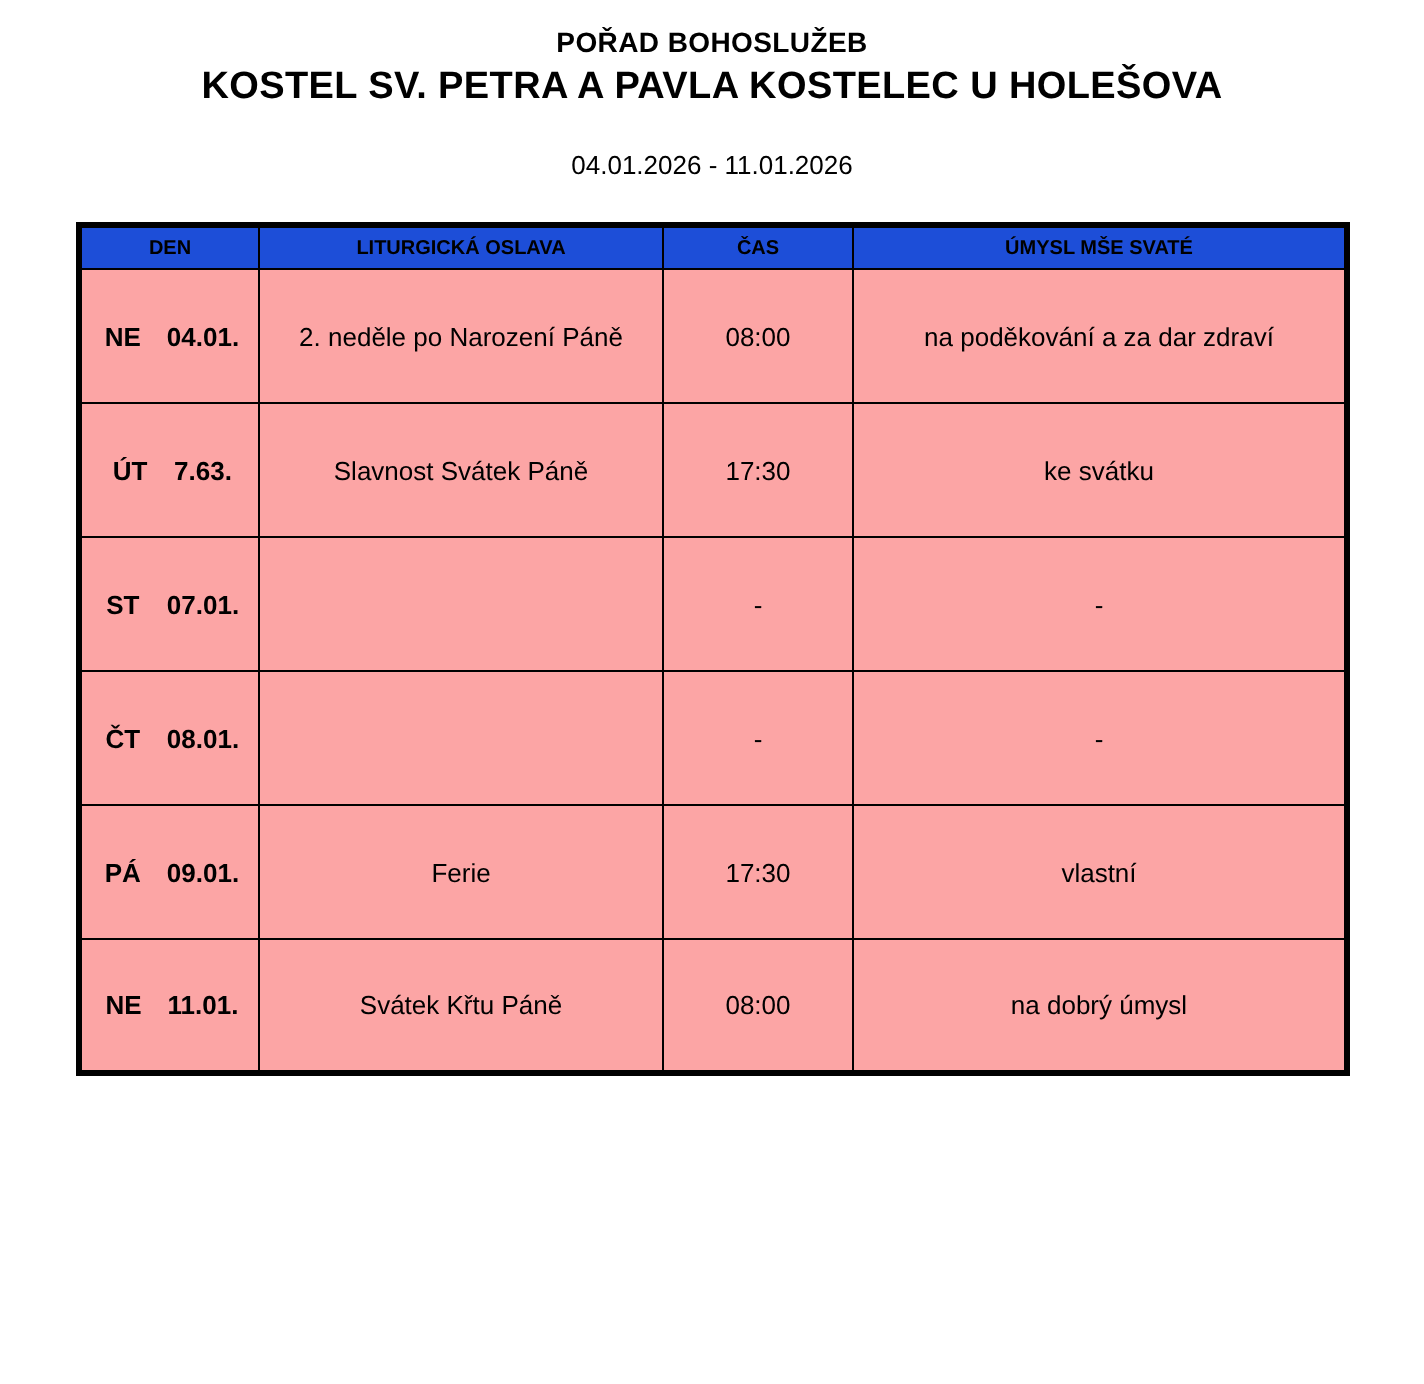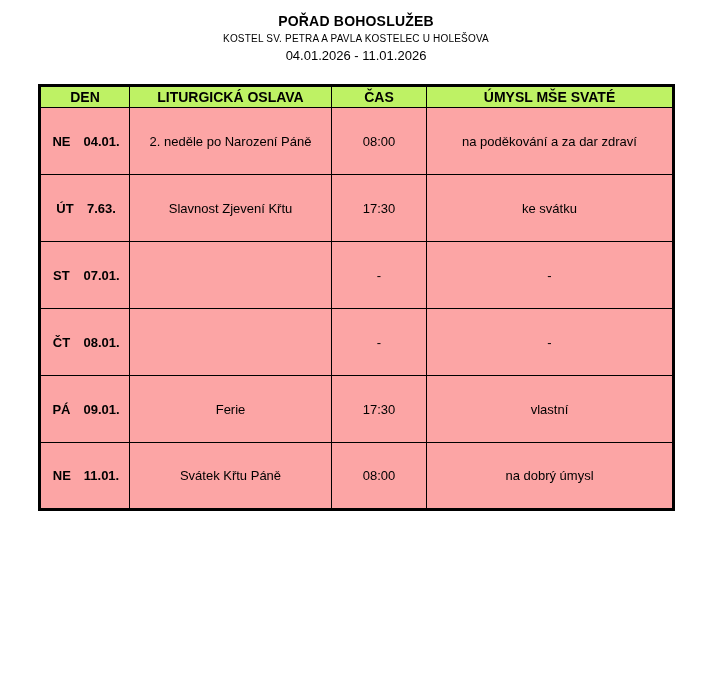--- a/index.html
+++ b/index.html
@@ -20,50 +20,50 @@
   .titles {
     text-align: center;
     padding-top: 13px;
   }
   .title-line1 {
     font-weight: bold;
     font-size: 14px;
     letter-spacing: 0.2px;
   }
   .title-line2 {
-    font-weight: normal;
-    font-size: 10px;
+    font-weight: bold;
+    font-size: 19px;
     margin-top: 4px;
     letter-spacing: 0.2px;
   }
   .title-line3 {
     font-size: 13px;
-    margin-top: 4px;
+    margin-top: 20px;
   }
   table.schedule {
     border-collapse: collapse;
     table-layout: fixed;
     margin-left: 38px;
     margin-top: 21px;
     border: 3px solid #000000;
   }
   table.schedule th,
   table.schedule td {
     border: 1px solid #000000;
     text-align: center;
     vertical-align: middle;
     font-size: 13px;
     box-sizing: border-box;
     padding: 2px 6px;
   }
   table.schedule th {
-    background: #bef264;
+    background: #1d4ed8;
     font-weight: bold;
     height: 22px;
-    font-size: 14px;
+    font-size: 10px;
   }
   col.c-den { width: 90px; }
   col.c-lit { width: 202px; }
   col.c-cas { width: 95px; }
   col.c-umy { width: 247px; }
   table.schedule td {
     height: 67px;
     background: #fca5a5;
   }
   td.day-cell {
@@ -110,21 +110,21 @@
     </thead>
     <tbody id="schedule-body">
         <tr>
           <td class="day-cell"><span class="day-abbrev">NE</span><span class="day-date">04.01.</span></td>
           <td>2. neděle po Narození Páně</td>
           <td>08:00</td>
           <td>na poděkování a za dar zdraví</td>
         </tr>
         <tr>
           <td class="day-cell"><span class="day-abbrev">ÚT</span><span class="day-date">7.63.</span></td>
-          <td>Slavnost Zjevení Křtu</td>
+          <td>Slavnost Svátek Páně</td>
           <td>17:30</td>
           <td>ke svátku</td>
         </tr>
         <tr>
           <td class="day-cell"><span class="day-abbrev">ST</span><span class="day-date">07.01.</span></td>
           <td></td>
           <td>-</td>
           <td>-</td>
         </tr>
         <tr>

